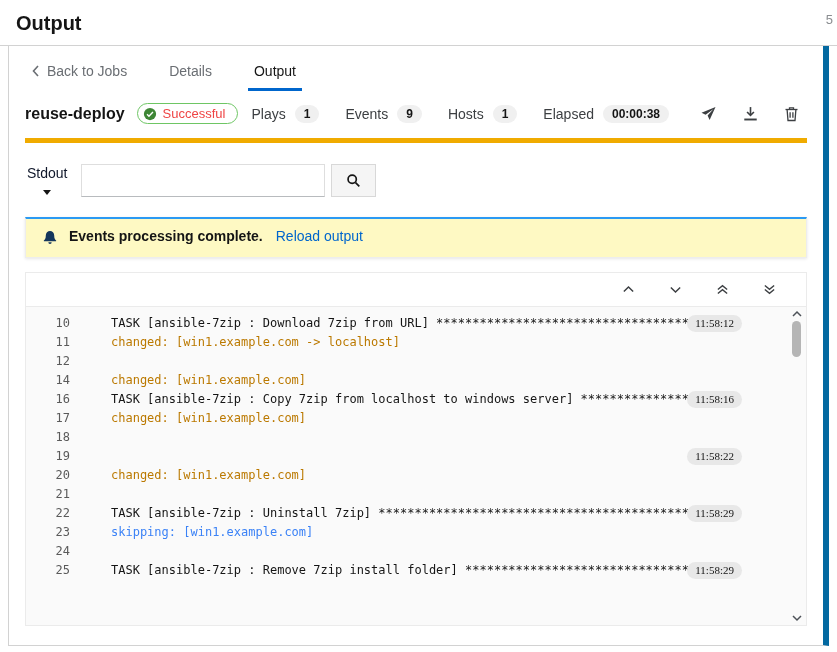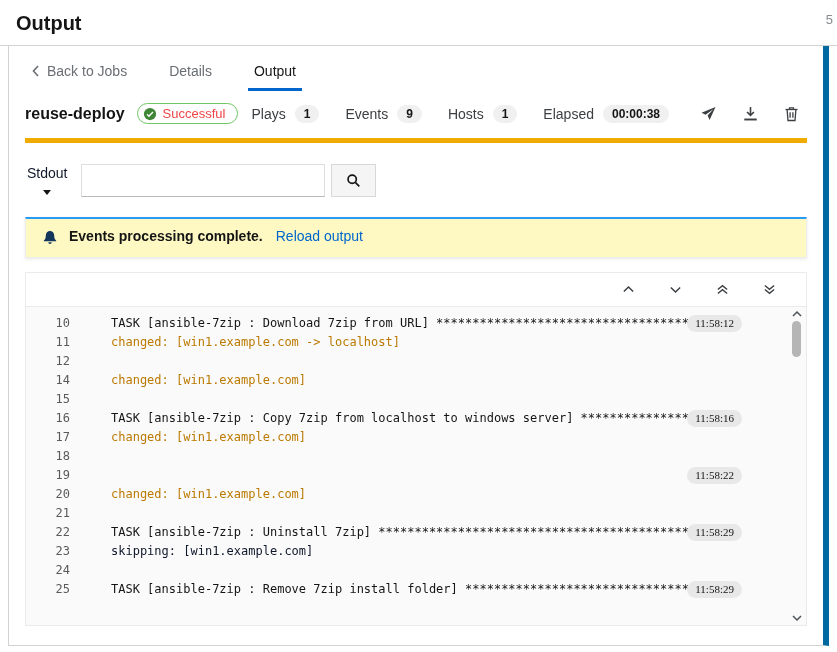--- a/index.html
+++ b/index.html
@@ -96,21 +96,21 @@
 
   .console-body {
     background: #fafafa; position: relative; padding: 7px 0 6px;
     height: 318px; overflow: hidden;
     font-family: "DejaVu Sans Mono", monospace; font-size: 12px;
   }
   .console-row { display: flex; line-height: 19px; position: relative; gap: 17px; }
   .line-num { width: 44px; text-align: right; color: #5a5a5a; flex-shrink: 0; }
   .line-text { margin-left: 24px; white-space: pre; color: #151515; }
   .console-row.changed .line-text { color: #bb7900; }
-  .console-row.skipping .line-text { color: #0f172a; }
+  .console-row.skipping .line-text { color: #3b82f6; }
   .time-badge {
     position: absolute; right: 64px; top: 1px;
     background: #e8e8e8; border-radius: 10px; padding: 0 8px;
     font-size: 11px; line-height: 17px; color: #151515; font-family: Liberation Serif, serif;
   }
 
   
   .scrollbar {
     position: absolute; top: 3px; right: 2px; bottom: 3px; width: 15px;
     display: flex; flex-direction: column; align-items: center;
@@ -283,24 +283,20 @@
           <span class="line-text">changed: [win1.example.com -&gt; localhost]</span>
         </div>
         <div class="console-row blank">
           <span class="line-num">12</span>
           <span class="line-text"></span>
         </div>
         <div class="console-row changed">
           <span class="line-num">14</span>
           <span class="line-text">changed: [win1.example.com]</span>
         </div>
-        <div class="console-row blank">
-          <span class="line-num">15</span>
-          <span class="line-text"></span>
-        </div>
         <div class="console-row task">
           <span class="line-num">16</span>
           <span class="line-text">TASK [ansible-7zip : Copy 7zip from localhost to windows server] ***************</span>
           <span class="time-badge">11:58:16</span>
         </div>
         <div class="console-row changed">
           <span class="line-num">17</span>
           <span class="line-text">changed: [win1.example.com]</span>
         </div>
         <div class="console-row blank">

